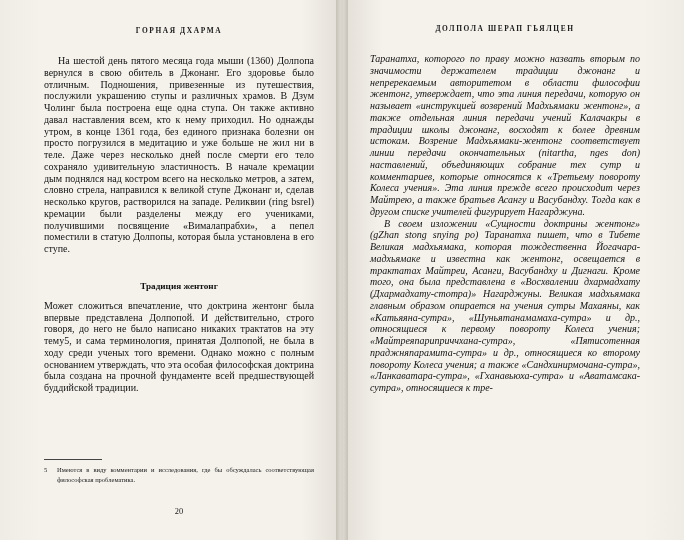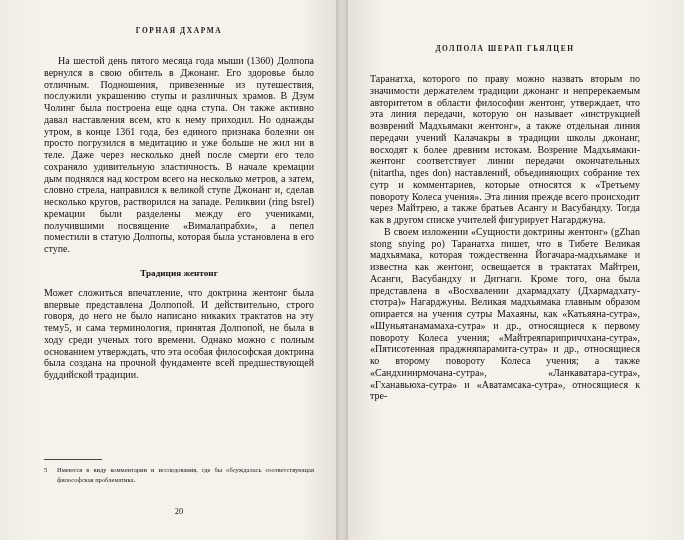--- a/index.html
+++ b/index.html
@@ -26,21 +26,21 @@
     height: 540px;
     background: #f4f1eb;
   }
   .page-left {
     width: 342px;
     padding: 26px 28px 22px 44px;
     background: linear-gradient(to right, #efece5 0%, #f5f2ec 12%, #f5f2ec 88%, #e2ded6 100%);
   }
   .page-right {
     width: 342px;
-    padding: 44px 44px 22px 28px;
+    padding: 24px 44px 22px 28px;
     background: linear-gradient(to left, #efece5 0%, #f5f2ec 12%, #f5f2ec 88%, #e2ded6 100%);
   }
   .gutter {
     position: absolute;
     left: 336px;
     top: 0;
     width: 12px;
     height: 540px;
     background: linear-gradient(to right, rgba(120,110,95,0.28) 0%, rgba(150,140,125,0.10) 35%, rgba(0,0,0,0.05) 50%, rgba(150,140,125,0.10) 65%, rgba(120,110,95,0.28) 100%);
     pointer-events: none;
@@ -54,38 +54,39 @@
     text-transform: uppercase;
     margin: 0 0 20px 0;
     font-family: "Liberation Serif", serif;
   }
   .col {
     width: 270px;
   }
   .col-right {
     width: 270px;
     margin-left: 0;
+    font-style: italic;
   }
   p {
     margin: 0;
     font-size: 10px;
     line-height: 11.75px;
     text-align: justify;
     text-justify: inter-word;
     color: #121212;
     hyphens: auto;
   }
   p.indent {
     text-indent: 14px;
   }
   .subhead {
     text-align: center;
     font-weight: bold;
     font-size: 9.2px;
-    margin: 13px 0 9px 0;
+    margin: 26px 0 9px 0;
     color: #111;
   }
   .footnote-wrap {
     position: absolute;
     left: 44px;
     bottom: 56px;
     width: 270px;
   }
   .footnote-rule {
     width: 58px;

